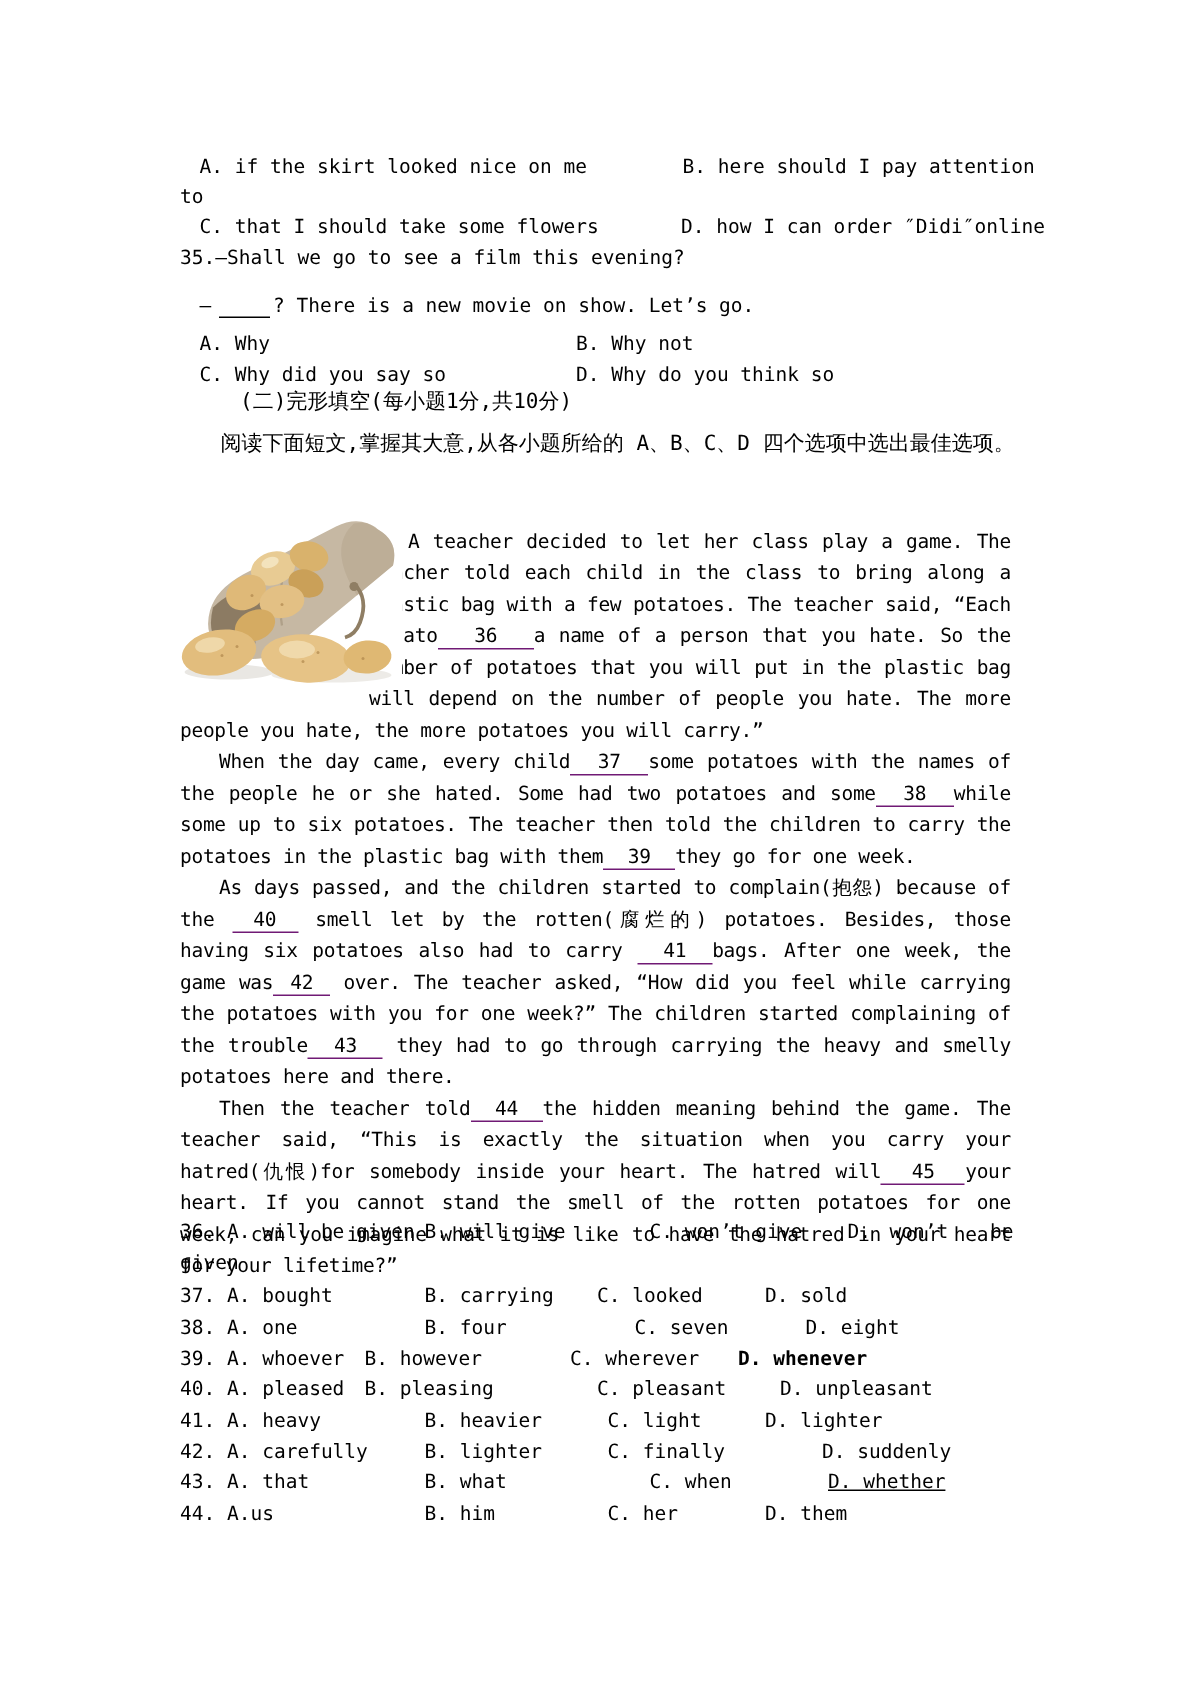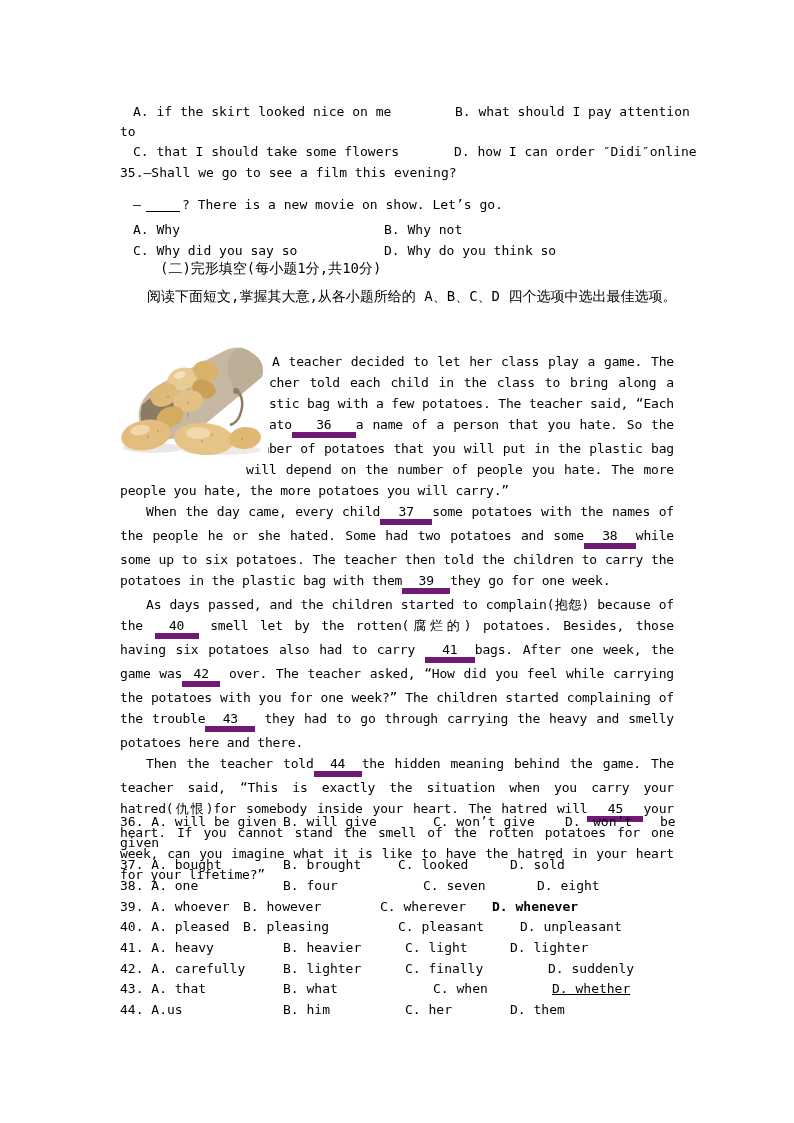--- a/index.html
+++ b/index.html
@@ -13,37 +13,37 @@
   .cell{position:absolute;top:0;white-space:pre;line-height:17px;}
   .blank-cell{position:absolute;top:0;border-bottom:1px solid #000;height:15px;}
   .line[data-name="section-2-heading"] .cell,
   .line[data-name="section-2-instruction"] .cell{font-size:14px;}
   .passage{
     position:absolute;left:120px;top:351px;width:554px;
     line-height:21px;text-align:justify;letter-spacing:-0.2px;
   }
   .para{margin:0;text-indent:2em;}
   .blank{
-    display:inline-block;border-bottom:6px solid #701a75;text-align:center;
+    display:inline-block;border-bottom:1px solid #701a75;text-align:center;
     text-indent:0;height:16px;line-height:18px;vertical-align:baseline;
   }
   .potato-figure{
     float:left;width:126px;height:130px;margin-top:-6px;position:relative;
   }
   .potato-figure svg{position:absolute;left:-2px;top:0;overflow:visible;}
 </style>
 </head>
 <body>
 
 <div class="page" data-name="exam-page">
 
   <div class="abs-lines" data-name="question-section">
       <div class="line" data-name="q34-options-ab" style="top: 103px;">
         <span class="cell" data-name="q34-option-a" style="left: 13px;">A. if the skirt looked nice on me</span>
-        <span class="cell" data-name="q34-option-b" style="left: 335px;">B. what should I pay attention</span>
+        <span class="cell" data-name="q34-option-b" style="left: 335px;">B. here should I pay attention</span>
       </div>
       <div class="line" data-name="q34-option-b-wrap" style="top: 123px;">
         <span class="cell" data-name="q34-option-b-continued" style="left: 0px;">to</span>
       </div>
       <div class="line" data-name="q34-options-cd" style="top: 143px;">
         <span class="cell" data-name="q34-option-c" style="left: 13px;">C. that I should take some flowers</span>
         <span class="cell" data-name="q34-option-d" style="left: 334px;">D. how I can order ″Didi″online</span>
       </div>
       <div class="line" data-name="q35-stem" style="top: 164px;">
         <span class="cell" data-name="q35-question" style="left: 0px;">35.—Shall we go to see a film this evening?</span>
@@ -117,21 +117,21 @@
         <span class="cell" data-name="q36-option-c" style="left: 313px;">C. won’t give</span>
         <span class="cell" data-name="q36-option-d" style="left: 445px;">D.</span>
         <span class="cell" data-name="q36-option-d-word1" style="left: 473px;">won’t</span>
         <span class="cell" data-name="q36-option-d-word2" style="left: 540px;">be</span>
       </div>
       <div class="line" data-name="cloze-option-row-36-wrap" style="top: 834px;">
         <span class="cell" data-name="q36-option-d-continued" style="left: 0px;">given</span>
       </div>
       <div class="line" data-name="cloze-option-row-37" style="top: 856px;">
         <span class="cell" data-name="q37-option-a" style="left: 0px;">37. A. bought</span>
-        <span class="cell" data-name="q37-option-b" style="left: 163px;">B. brought</span>
+        <span class="cell" data-name="q37-option-b" style="left: 163px;">B. carrying</span>
         <span class="cell" data-name="q37-option-c" style="left: 278px;">C. looked</span>
         <span class="cell" data-name="q37-option-d" style="left: 390px;">D. sold</span>
       </div>
       <div class="line" data-name="cloze-option-row-38" style="top: 877px;">
         <span class="cell" data-name="q38-option-a" style="left: 0px;">38. A. one</span>
         <span class="cell" data-name="q38-option-b" style="left: 163px;">B. four</span>
         <span class="cell" data-name="q38-option-c" style="left: 303px;">C. seven</span>
         <span class="cell" data-name="q38-option-d" style="left: 417px;">D. eight</span>
       </div>
       <div class="line" data-name="cloze-option-row-39" style="top: 898px;">

